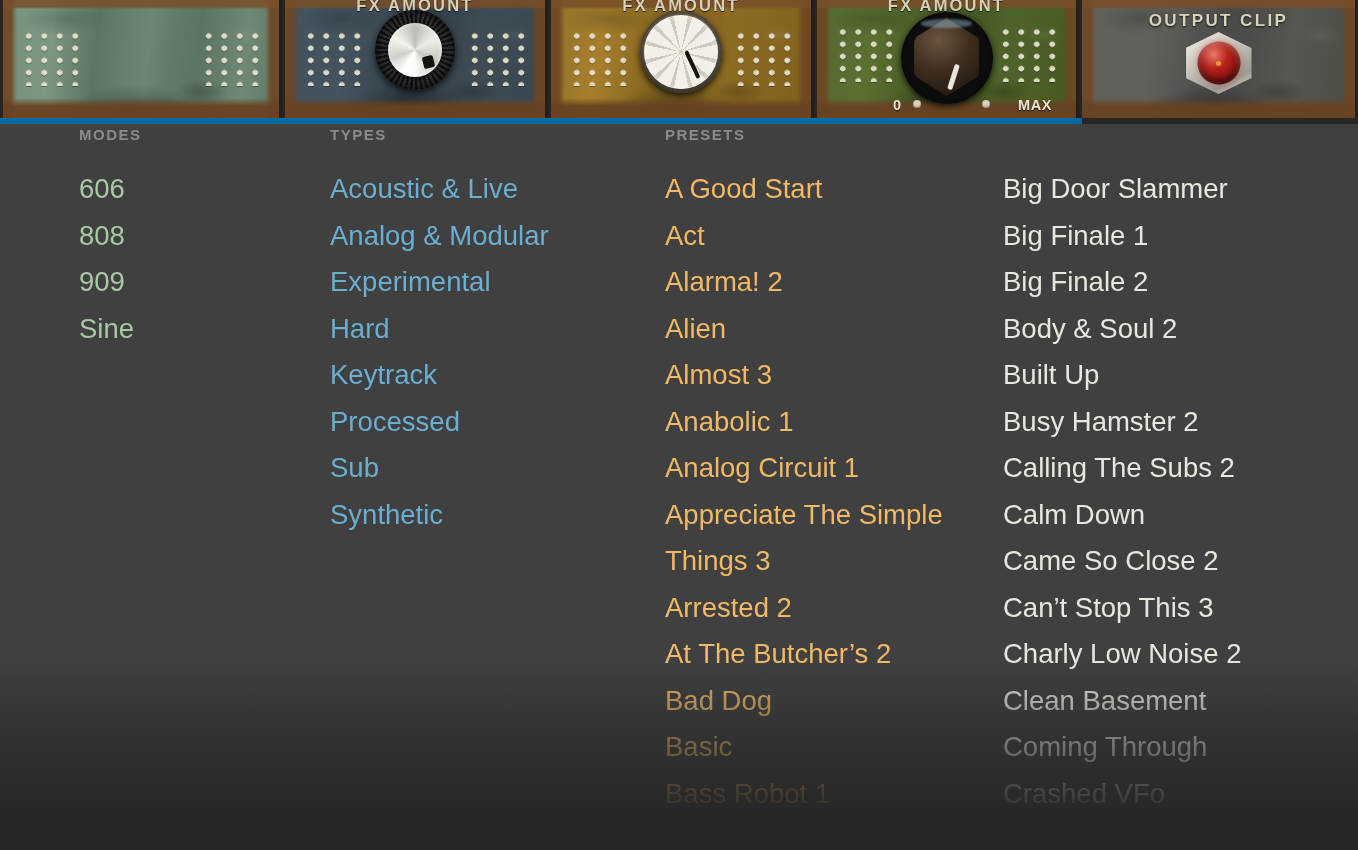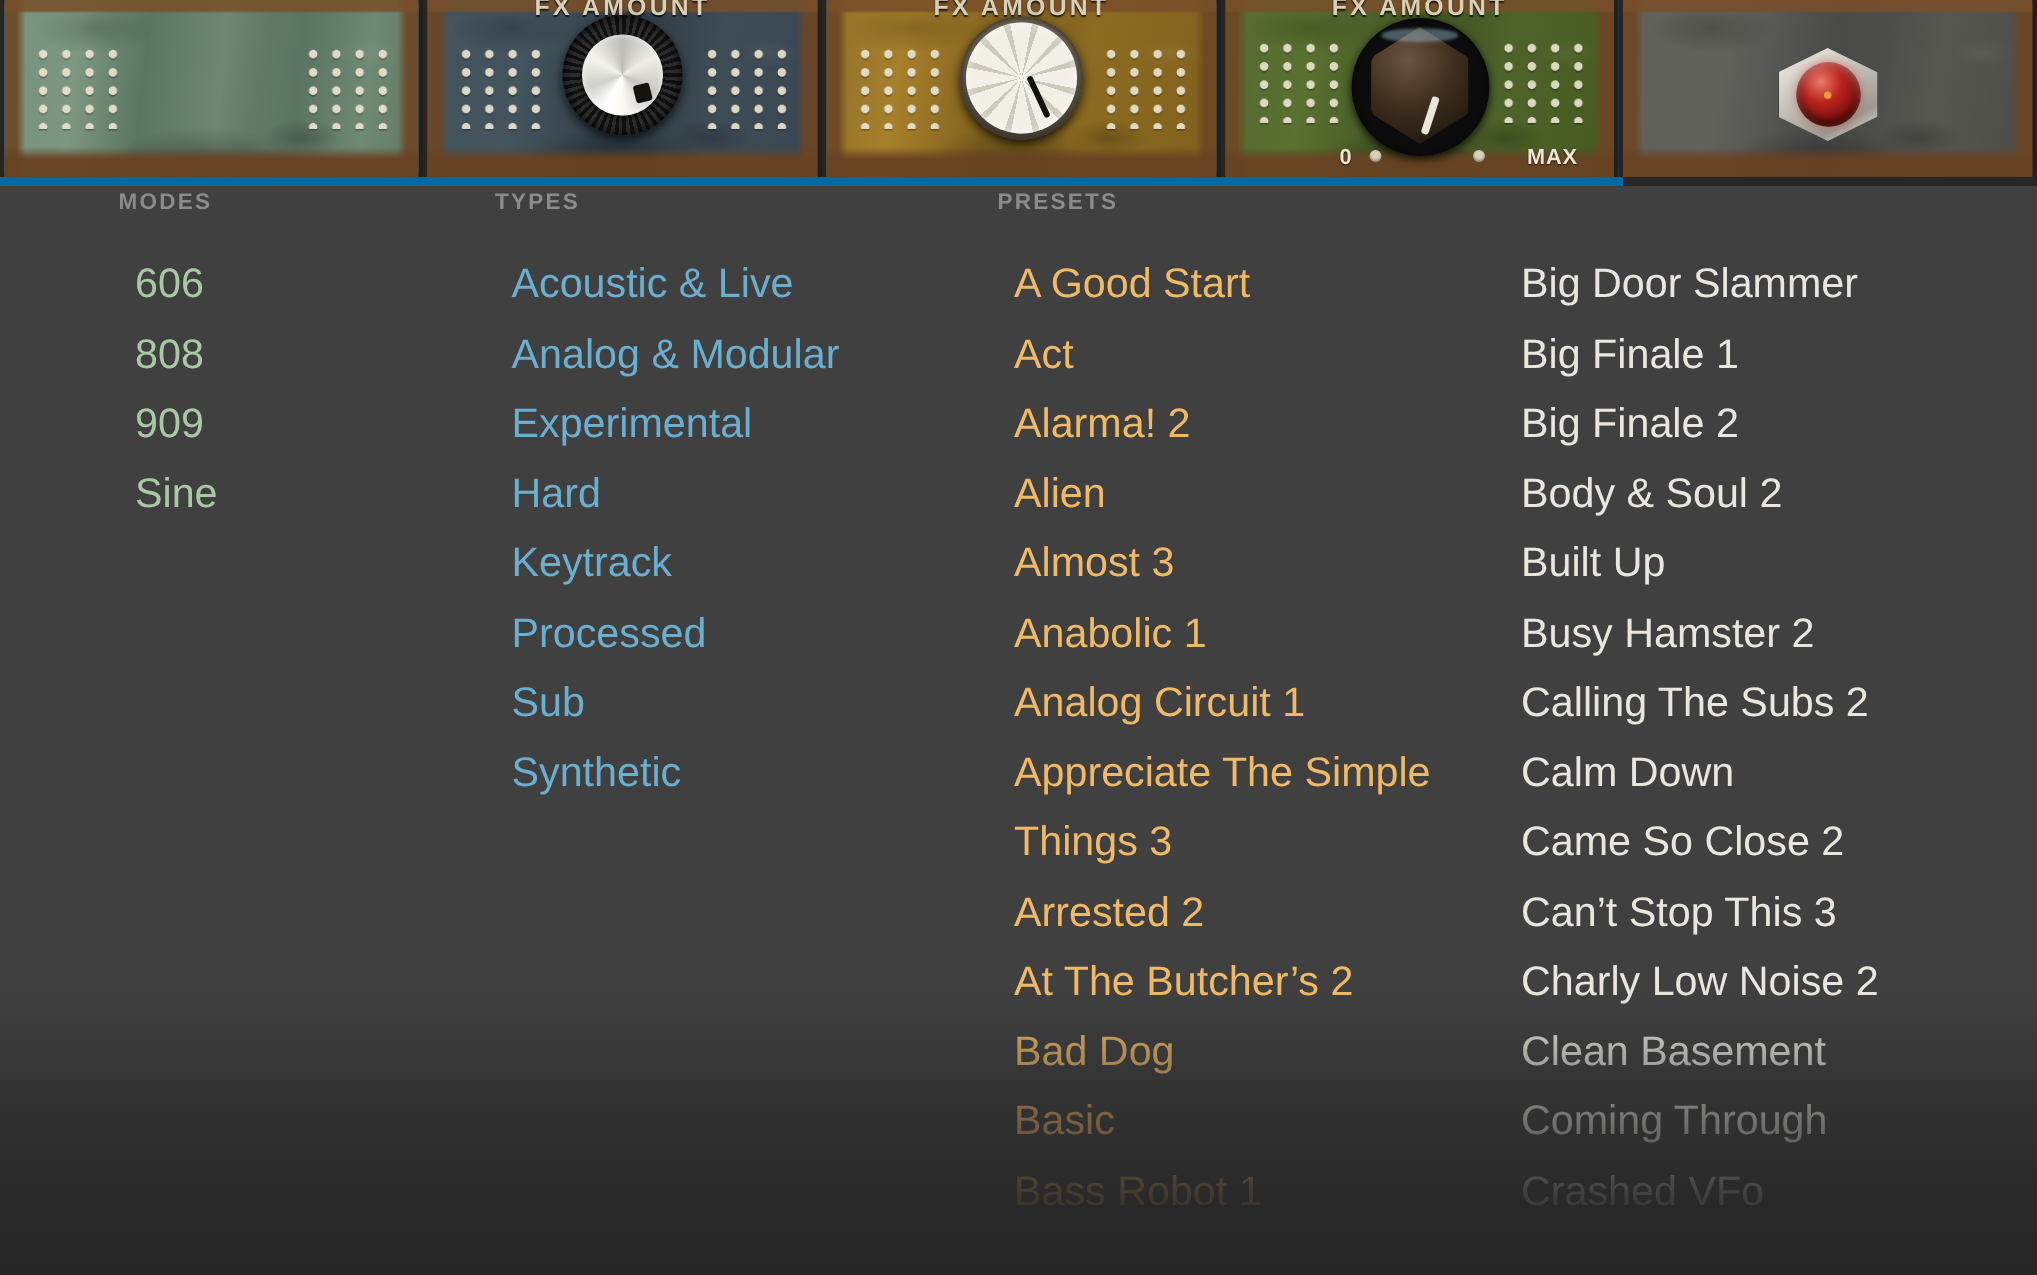--- a/index.html
+++ b/index.html
@@ -145,21 +145,21 @@
     content:""; position:absolute; left:0; right:0; bottom:0; height:190px;
     background:linear-gradient(to bottom, rgba(38,38,38,0) 0%, rgba(38,38,38,.55) 40%,
                rgba(38,38,38,.93) 78%, #262626 100%);
     pointer-events:none;
   }
   .col { position:absolute; top:0; }
   .col-head {
     font-size:15px; font-weight:bold; letter-spacing:1.5px;
     color:#8b8b8b; height:22px; line-height:22px;
   }
-  .col-list { margin-top:20px;margin-left:11px; }
+  .col-list { margin-top:20px; }
   .item {
     font-size:27.5px; line-height:46.5px; height:46.5px;
     white-space:nowrap; cursor:default;
   }
   
   #col-modes   { left:79px;  width:230px; }
   #col-types   { left:330px; width:320px; }
   #col-presets { left:665px; width:330px; }
   #col-presets2{ left:1003px;width:355px; }
   #col-modes   .item { color:#a8c9a4; }
@@ -232,20 +232,21 @@
     <div class="scale-txt" style="left:76px;">0</div>
     <div class="scale-dot" style="left:96px;"></div>
     <div class="scale-dot" style="right:86px;"></div>
     <div class="scale-txt" style="right:24px;">MAX</div>
   </div>
 
   <div class="fx-module" style="width:279px;">
     <div class="plate" style="background:linear-gradient(100deg,#585853 0%,#63635d 25%,#515150 50%,#5e5e58 74%,#4b4b47 100%);"></div>
     <div class="grime"></div>
     <div class="rust"></div>
+    <div class="clip-label">OUTPUT CLIP</div>
     <div class="led-nut">
       <div class="led-lens"></div>
     </div>
   </div>
 </div>
 
 <div id="browser">
 
   <div class="col" id="col-modes">
     <div class="col-head">MODES</div>

